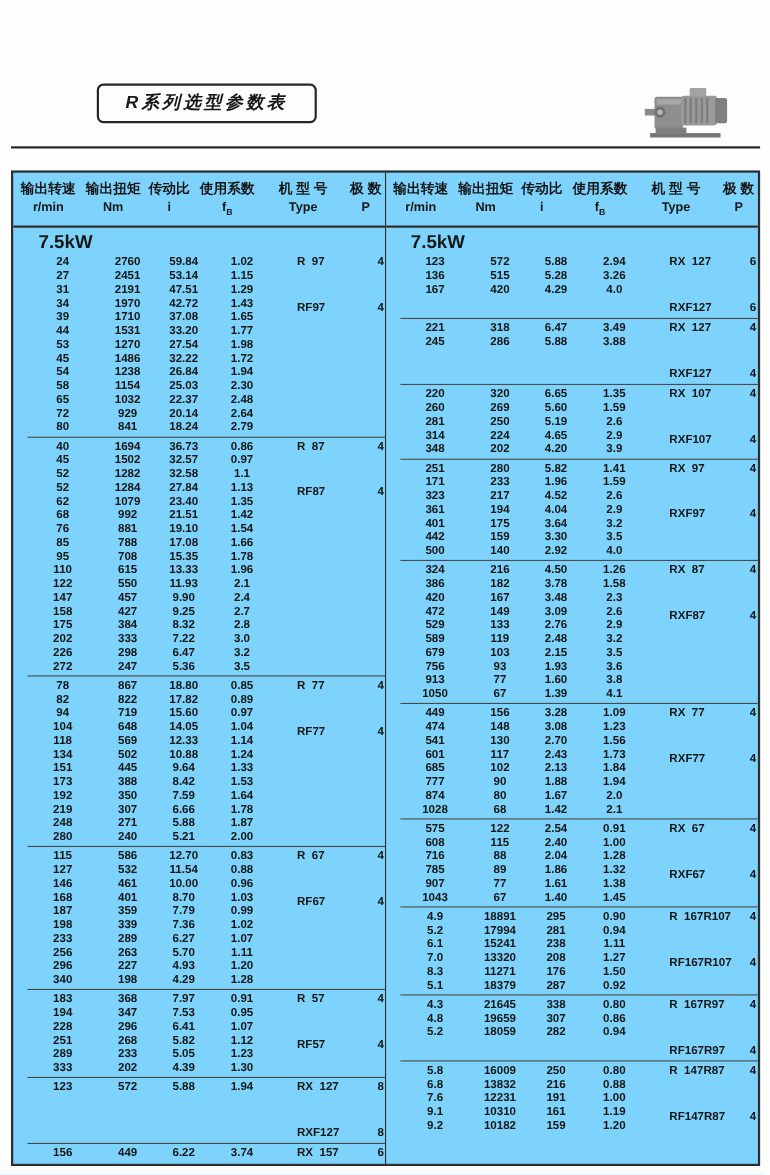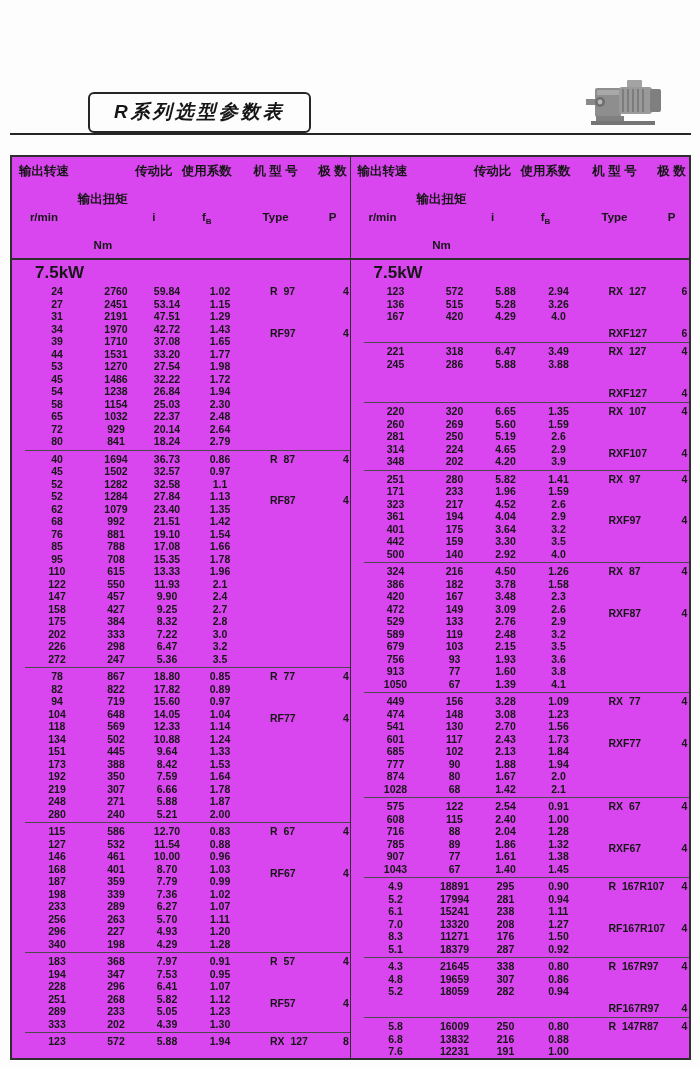--- a/index.html
+++ b/index.html
@@ -4,43 +4,43 @@
 <style>
   html,body{margin:0;padding:0;}
   body{
     width:700px;height:1068px;position:relative;
     background:#fdfdfd;color:#161616;
     font-family:"Liberation Sans",sans-serif;
     font-weight:bold;
     overflow:hidden;
   }
   .title-box{
-    position:absolute;left:88px;top:92px;
+    position:absolute;left:88px;top:76px;
     border:2px solid #262626;border-radius:6px;
     padding:5px 24px 6px;
-    font-size:19px;font-weight:bold;font-style:italic;letter-spacing:3px;
+    font-size:16px;font-weight:bold;font-style:italic;letter-spacing:3px;
   }
   .title-rule{
     position:absolute;left:10px;top:133px;width:681px;height:2px;background:#262626;
   }
   .gearmotor{position:absolute;left:586px;top:76px;}
   .table{
     position:absolute;left:10px;top:155px;width:681px;height:905px;
     border:2px solid #2e2e2e;box-sizing:border-box;
-    display:flex;background:#d946ef;
+    display:flex;background:#7dd3fc;
   }
   .half{width:50%;display:flex;flex-direction:column;box-sizing:border-box;overflow:hidden;}
   .half.left{border-right:1.5px solid #2e2e2e;}
   .header-half{border-bottom:2px solid #2e2e2e;padding:5px 0 4px;}
   .hrow{display:flex;}
   .hcell{text-align:center;font-weight:bold;}
   .hrow.cn .hcell{font-size:12.5px;line-height:19px;}
   .hrow.un .hcell{font-size:11.5px;line-height:17px;}
   .hcell sub{font-size:8px;}
-  .c1{width:64px;} .c2{width:54px;margin-top:28px;} .c3{width:48px;}
+  .c1{width:64px;} .c2{width:54px;} .c3{width:48px;}
   .c4{width:58px;} .c5{width:80px;} .c6{width:34px;}
   .col{flex:1;display:flex;flex-direction:column;overflow:hidden;padding-left:13px;}
   .col > * + *{border-top:1px solid #4a4a4a;}
   .section-label + .group{border-top:none;}
   .section-label{font-size:17px;font-weight:bold;padding:3px 0 1px 10px;line-height:19px;}
   .group{display:flex;padding:2px 0;}
   .rows{width:224px;}
   .row{display:flex;height:12.5px;line-height:12.5px;font-size:10.5px;}
   .cell{text-align:center;}
   .cell:nth-child(1){width:64px;}

